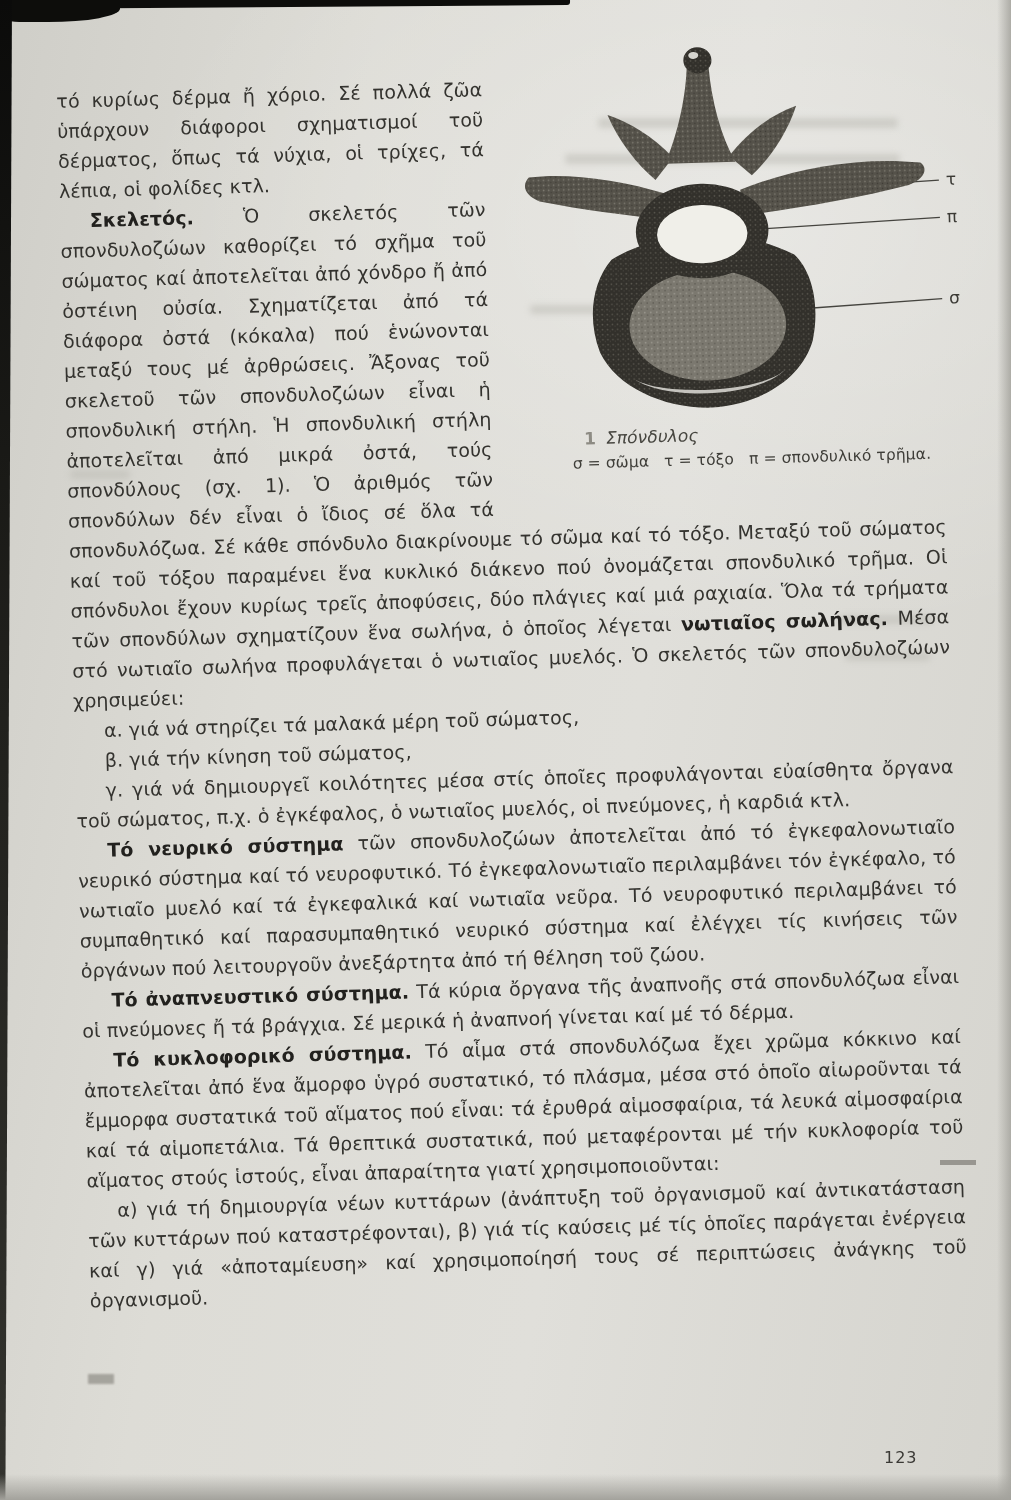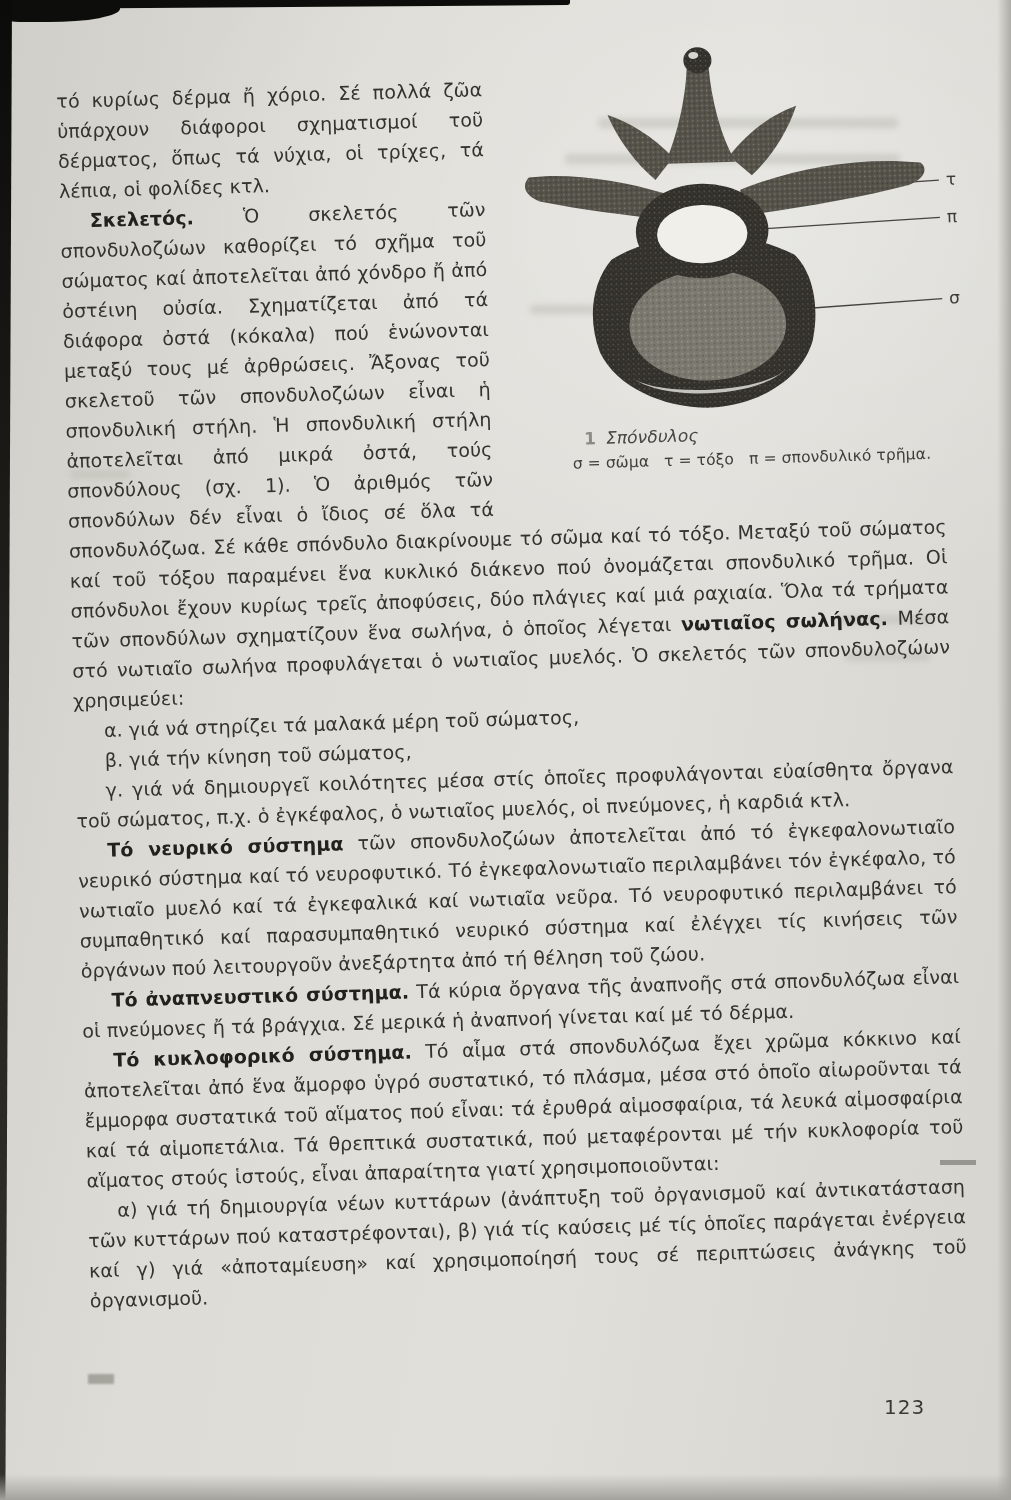--- a/index.html
+++ b/index.html
@@ -38,22 +38,22 @@
     text-align: left; text-indent: 0;
   }
   .vertebra-svg { display: block; }
   .fig-caption { margin-top: 6px; padding-left: 70px; font-size: 17px; line-height: 22px; text-align: left; }
   .cap-num { font-weight: bold; color: #8d8b83; margin-right: 10px; }
   .cap-title { font-style: italic; color: #46453f; }
   .cap-legend { font-size: 15.5px; color: #3e3d38; margin-top: 3px; margin-left: -12px; white-space: nowrap; }
   .svg-label { font-size: 17px; fill: #3b3a35; font-family: "DejaVu Sans", "Liberation Sans", sans-serif; }
 
   .page-number {
-    position: absolute; left: 884px; top: 1395px;
-    font-size: 20px; color: #3a3935; letter-spacing: 1px;
+    position: absolute; left: 884px; top: 1448px;
+    font-size: 16px; color: #3a3935; letter-spacing: 1px;
   }
 
   
   .edge { position: absolute; pointer-events: none; }
   .edge-top { top: 0; left: 0; width: 570px; height: 9px; background: #0d0d0b; transform: rotate(-.4deg); transform-origin: 0 0; border-radius: 0 3px 3px 0; }
   .edge-corner { top: 0; left: 0; width: 120px; height: 22px; background: #0d0d0b; border-radius: 0 0 60% 20%; }
   .edge-left { top: 0; left: 0; width: 12px; height: 1500px; background: linear-gradient(180deg, #0b0b0a, #20201c 45%, #33332e); clip-path: polygon(0 0, 100% 0, 45% 100%, 0 100%); }
   .edge-right { top: 0; right: 0; width: 14px; height: 100%; background: linear-gradient(270deg, #adaca6, rgba(0,0,0,0)); }
   .edge-bottom { bottom: 0; left: 0; width: 100%; height: 26px; background: linear-gradient(0deg, #a3a29c, rgba(0,0,0,0)); }
 

